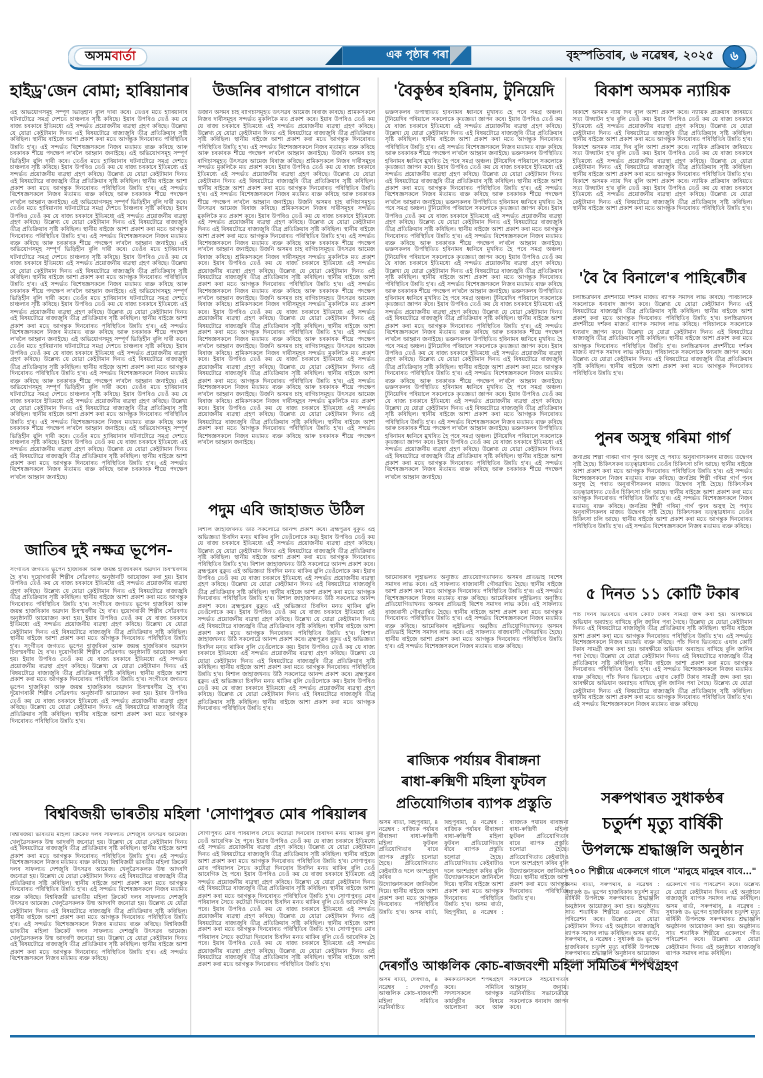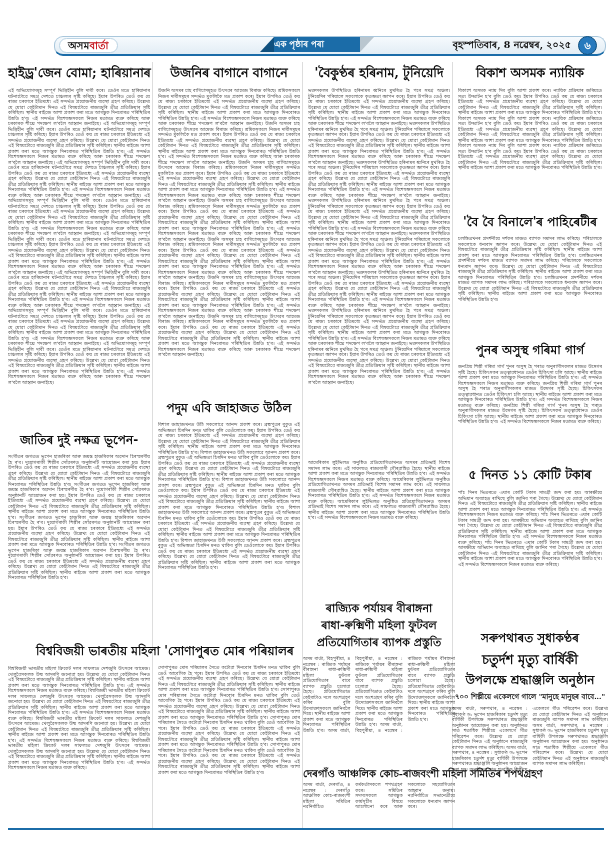--- a/index.html
+++ b/index.html
@@ -13,21 +13,21 @@
   .masthead{position:absolute;left:4px;top:1px;height:13px;padding:0 8px;
             background:#ffffff;border:1px solid #bcd4e4;border-radius:8px;
             font-weight:bold;font-size:10px;line-height:13px;letter-spacing:0.2px;
             font-family:"DejaVu Serif",serif;}
   .masthead .m1{color:#111;}
   .masthead .m2{color:#c5121a;}
   .tabwrap{position:absolute;left:205px;top:0;height:15px;}
   .slantL{position:absolute;left:0;top:0;width:0;height:0;
           border-bottom:15px solid #10507e;border-left:14px solid transparent;}
   .sectab{position:absolute;left:14px;top:0;width:86px;height:15px;background:#1b6ca8;
-          color:#fff;font-size:8.5px;line-height:15px;font-weight:bold;}
+          color:#fff;font-size:8.5px;line-height:15px;text-align:center;font-weight:bold;padding-left:17px;}
   .slantR{position:absolute;left:100px;top:0;width:0;height:0;
           border-top:15px solid #b9c6cf;border-right:14px solid transparent;}
   .dateline{position:absolute;right:34px;top:1px;font-size:9.5px;line-height:14px;
             font-weight:bold;color:#111;font-family:"DejaVu Serif",serif;}
   .pgcircle{position:absolute;right:8px;top:-1px;width:17px;height:17px;border-radius:50%;
             background:#2779bd;border:1px solid #10507e;color:#fff;font-size:10px;
             font-weight:bold;text-align:center;line-height:17px;}
   
   .vrule{position:absolute;top:62px;width:1px;background:#dddddd;}
   .bottom-rule{position:absolute;left:8px;top:828px;width:596px;height:2px;background:#1b6ca8;}
@@ -53,21 +53,21 @@
 
   <header class="topbar">
     <div class="masthead">
       <span class="m1">অসম</span><span class="m2">বাৰ্তা</span>
     </div>
     <div class="tabwrap">
       <div class="slantL"></div>
       <div class="sectab">এক পৃষ্ঠাৰ পৰা</div>
       <div class="slantR"></div>
     </div>
-    <div class="dateline">বৃহস্পতিবাৰ, 8 নৱেম্বৰ, ২০২৫</div>
+    <div class="dateline">বৃহস্পতিবাৰ, ৬ নৱেম্বৰ, ২০২৫</div>
     <div class="pgcircle">৬</div>
   </header>
 
   <div class="vrule" style="left:152px;height:766px;"></div>
   <div class="vrule" style="left:302px;height:766px;"></div>
   <div class="vrule" style="left:452px;height:766px;"></div>
 
   <section class="article" style="left:8px;top:62px;width:142px;">
     <h2 class="hl hl-lg">হাইড্ৰ'জেন বোমা; হাৰিয়ানাৰ</h2>
     <div class="body" style="height:336px;margin-top:4px;">এই অভিযোগসমূহ সম্পূৰ্ণ ভিত্তিহীন বুলি দাবী কৰে। তেওঁৰ মতে হাৰিয়ানাৰ ঘটনাটোৱে সমগ্ৰ দেশতে চাঞ্চল্যৰ সৃষ্টি কৰিছে। ইয়াৰ উপৰিও তেওঁ কয় যে ৰাজ্য চৰকাৰে ইতিমধ্যে এই সন্দৰ্ভত প্ৰয়োজনীয় ব্যৱস্থা গ্ৰহণ কৰিছে। উল্লেখ্য যে যোৱা কেইটামান দিনত এই বিষয়টোৱে ৰাজ্যজুৰি তীব্ৰ প্ৰতিক্ৰিয়াৰ সৃষ্টি কৰিছিল। স্থানীয় ৰাইজে আশা প্ৰকাশ কৰা মতে আগন্তুক দিনবোৰত পৰিস্থিতিৰ উন্নতি হ'ব। এই সন্দৰ্ভত বিশেষজ্ঞসকলে নিজৰ মতামত ব্যক্ত কৰিছে আৰু চৰকাৰক শীঘ্ৰে পদক্ষেপ ল'বলৈ আহ্বান জনাইছে। এই অভিযোগসমূহ সম্পূৰ্ণ ভিত্তিহীন বুলি দাবী কৰে। তেওঁৰ মতে হাৰিয়ানাৰ ঘটনাটোৱে সমগ্ৰ দেশতে চাঞ্চল্যৰ সৃষ্টি কৰিছে। ইয়াৰ উপৰিও তেওঁ কয় যে ৰাজ্য চৰকাৰে ইতিমধ্যে এই সন্দৰ্ভত প্ৰয়োজনীয় ব্যৱস্থা গ্ৰহণ কৰিছে। উল্লেখ্য যে যোৱা কেইটামান দিনত এই বিষয়টোৱে ৰাজ্যজুৰি তীব্ৰ প্ৰতিক্ৰিয়াৰ সৃষ্টি কৰিছিল। স্থানীয় ৰাইজে আশা প্ৰকাশ কৰা মতে আগন্তুক দিনবোৰত পৰিস্থিতিৰ উন্নতি হ'ব। এই সন্দৰ্ভত বিশেষজ্ঞসকলে নিজৰ মতামত ব্যক্ত কৰিছে আৰু চৰকাৰক শীঘ্ৰে পদক্ষেপ ল'বলৈ আহ্বান জনাইছে। এই অভিযোগসমূহ সম্পূৰ্ণ ভিত্তিহীন বুলি দাবী কৰে। তেওঁৰ মতে হাৰিয়ানাৰ ঘটনাটোৱে সমগ্ৰ দেশতে চাঞ্চল্যৰ সৃষ্টি কৰিছে। ইয়াৰ উপৰিও তেওঁ কয় যে ৰাজ্য চৰকাৰে ইতিমধ্যে এই সন্দৰ্ভত প্ৰয়োজনীয় ব্যৱস্থা গ্ৰহণ কৰিছে। উল্লেখ্য যে যোৱা কেইটামান দিনত এই বিষয়টোৱে ৰাজ্যজুৰি তীব্ৰ প্ৰতিক্ৰিয়াৰ সৃষ্টি কৰিছিল। স্থানীয় ৰাইজে আশা প্ৰকাশ কৰা মতে আগন্তুক দিনবোৰত পৰিস্থিতিৰ উন্নতি হ'ব। এই সন্দৰ্ভত বিশেষজ্ঞসকলে নিজৰ মতামত ব্যক্ত কৰিছে আৰু চৰকাৰক শীঘ্ৰে পদক্ষেপ ল'বলৈ আহ্বান জনাইছে। এই অভিযোগসমূহ সম্পূৰ্ণ ভিত্তিহীন বুলি দাবী কৰে। তেওঁৰ মতে হাৰিয়ানাৰ ঘটনাটোৱে সমগ্ৰ দেশতে চাঞ্চল্যৰ সৃষ্টি কৰিছে। ইয়াৰ উপৰিও তেওঁ কয় যে ৰাজ্য চৰকাৰে ইতিমধ্যে এই সন্দৰ্ভত প্ৰয়োজনীয় ব্যৱস্থা গ্ৰহণ কৰিছে। উল্লেখ্য যে যোৱা কেইটামান দিনত এই বিষয়টোৱে ৰাজ্যজুৰি তীব্ৰ প্ৰতিক্ৰিয়াৰ সৃষ্টি কৰিছিল। স্থানীয় ৰাইজে আশা প্ৰকাশ কৰা মতে আগন্তুক দিনবোৰত পৰিস্থিতিৰ উন্নতি হ'ব। এই সন্দৰ্ভত বিশেষজ্ঞসকলে নিজৰ মতামত ব্যক্ত কৰিছে আৰু চৰকাৰক শীঘ্ৰে পদক্ষেপ ল'বলৈ আহ্বান জনাইছে। এই অভিযোগসমূহ সম্পূৰ্ণ ভিত্তিহীন বুলি দাবী কৰে। তেওঁৰ মতে হাৰিয়ানাৰ ঘটনাটোৱে সমগ্ৰ দেশতে চাঞ্চল্যৰ সৃষ্টি কৰিছে। ইয়াৰ উপৰিও তেওঁ কয় যে ৰাজ্য চৰকাৰে ইতিমধ্যে এই সন্দৰ্ভত প্ৰয়োজনীয় ব্যৱস্থা গ্ৰহণ কৰিছে। উল্লেখ্য যে যোৱা কেইটামান দিনত এই বিষয়টোৱে ৰাজ্যজুৰি তীব্ৰ প্ৰতিক্ৰিয়াৰ সৃষ্টি কৰিছিল। স্থানীয় ৰাইজে আশা প্ৰকাশ কৰা মতে আগন্তুক দিনবোৰত পৰিস্থিতিৰ উন্নতি হ'ব। এই সন্দৰ্ভত বিশেষজ্ঞসকলে নিজৰ মতামত ব্যক্ত কৰিছে আৰু চৰকাৰক শীঘ্ৰে পদক্ষেপ ল'বলৈ আহ্বান জনাইছে। এই অভিযোগসমূহ সম্পূৰ্ণ ভিত্তিহীন বুলি দাবী কৰে। তেওঁৰ মতে হাৰিয়ানাৰ ঘটনাটোৱে সমগ্ৰ দেশতে চাঞ্চল্যৰ সৃষ্টি কৰিছে। ইয়াৰ উপৰিও তেওঁ কয় যে ৰাজ্য চৰকাৰে ইতিমধ্যে এই সন্দৰ্ভত প্ৰয়োজনীয় ব্যৱস্থা গ্ৰহণ কৰিছে। উল্লেখ্য যে যোৱা কেইটামান দিনত এই বিষয়টোৱে ৰাজ্যজুৰি তীব্ৰ প্ৰতিক্ৰিয়াৰ সৃষ্টি কৰিছিল। স্থানীয় ৰাইজে আশা প্ৰকাশ কৰা মতে আগন্তুক দিনবোৰত পৰিস্থিতিৰ উন্নতি হ'ব। এই সন্দৰ্ভত বিশেষজ্ঞসকলে নিজৰ মতামত ব্যক্ত কৰিছে আৰু চৰকাৰক শীঘ্ৰে পদক্ষেপ ল'বলৈ আহ্বান জনাইছে। এই অভিযোগসমূহ সম্পূৰ্ণ ভিত্তিহীন বুলি দাবী কৰে। তেওঁৰ মতে হাৰিয়ানাৰ ঘটনাটোৱে সমগ্ৰ দেশতে চাঞ্চল্যৰ সৃষ্টি কৰিছে। ইয়াৰ উপৰিও তেওঁ কয় যে ৰাজ্য চৰকাৰে ইতিমধ্যে এই সন্দৰ্ভত প্ৰয়োজনীয় ব্যৱস্থা গ্ৰহণ কৰিছে। উল্লেখ্য যে যোৱা কেইটামান দিনত এই বিষয়টোৱে ৰাজ্যজুৰি তীব্ৰ প্ৰতিক্ৰিয়াৰ সৃষ্টি কৰিছিল। স্থানীয় ৰাইজে আশা প্ৰকাশ কৰা মতে আগন্তুক দিনবোৰত পৰিস্থিতিৰ উন্নতি হ'ব। এই সন্দৰ্ভত বিশেষজ্ঞসকলে নিজৰ মতামত ব্যক্ত কৰিছে আৰু চৰকাৰক শীঘ্ৰে পদক্ষেপ ল'বলৈ আহ্বান জনাইছে। এই অভিযোগসমূহ সম্পূৰ্ণ ভিত্তিহীন বুলি দাবী কৰে। তেওঁৰ মতে হাৰিয়ানাৰ ঘটনাটোৱে সমগ্ৰ দেশতে চাঞ্চল্যৰ সৃষ্টি কৰিছে। ইয়াৰ উপৰিও তেওঁ কয় যে ৰাজ্য চৰকাৰে ইতিমধ্যে এই সন্দৰ্ভত প্ৰয়োজনীয় ব্যৱস্থা গ্ৰহণ কৰিছে। উল্লেখ্য যে যোৱা কেইটামান দিনত এই বিষয়টোৱে ৰাজ্যজুৰি তীব্ৰ প্ৰতিক্ৰিয়াৰ সৃষ্টি কৰিছিল। স্থানীয় ৰাইজে আশা প্ৰকাশ কৰা মতে আগন্তুক দিনবোৰত পৰিস্থিতিৰ উন্নতি হ'ব। এই সন্দৰ্ভত বিশেষজ্ঞসকলে নিজৰ মতামত ব্যক্ত কৰিছে আৰু চৰকাৰক শীঘ্ৰে পদক্ষেপ ল'বলৈ আহ্বান জনাইছে।</div>

